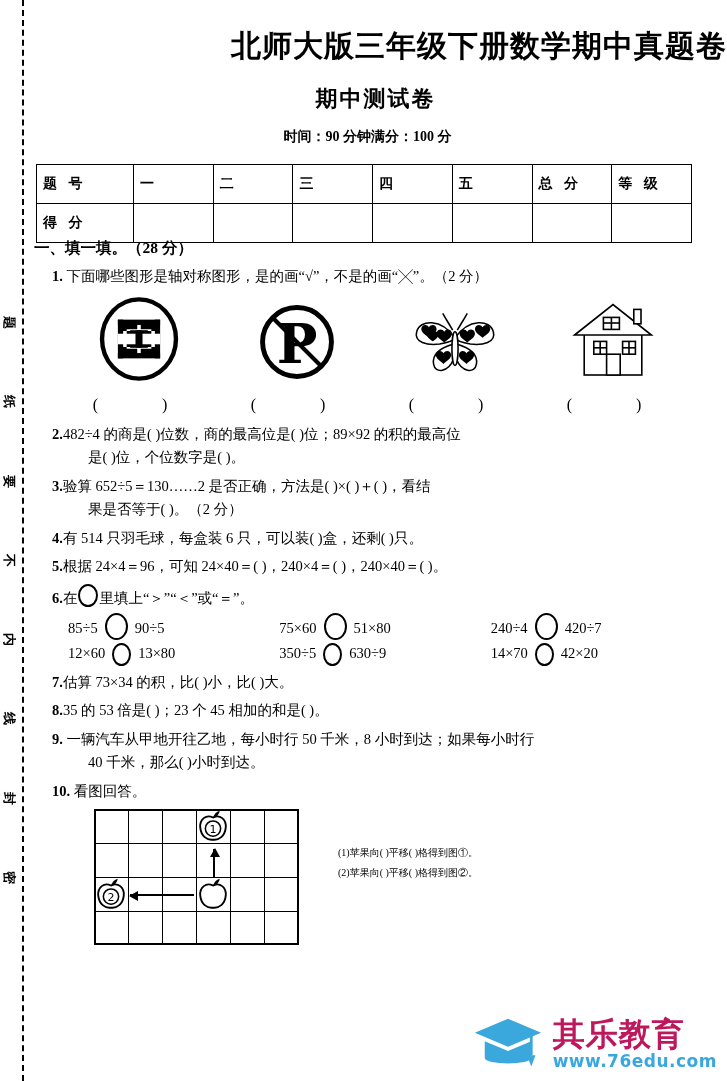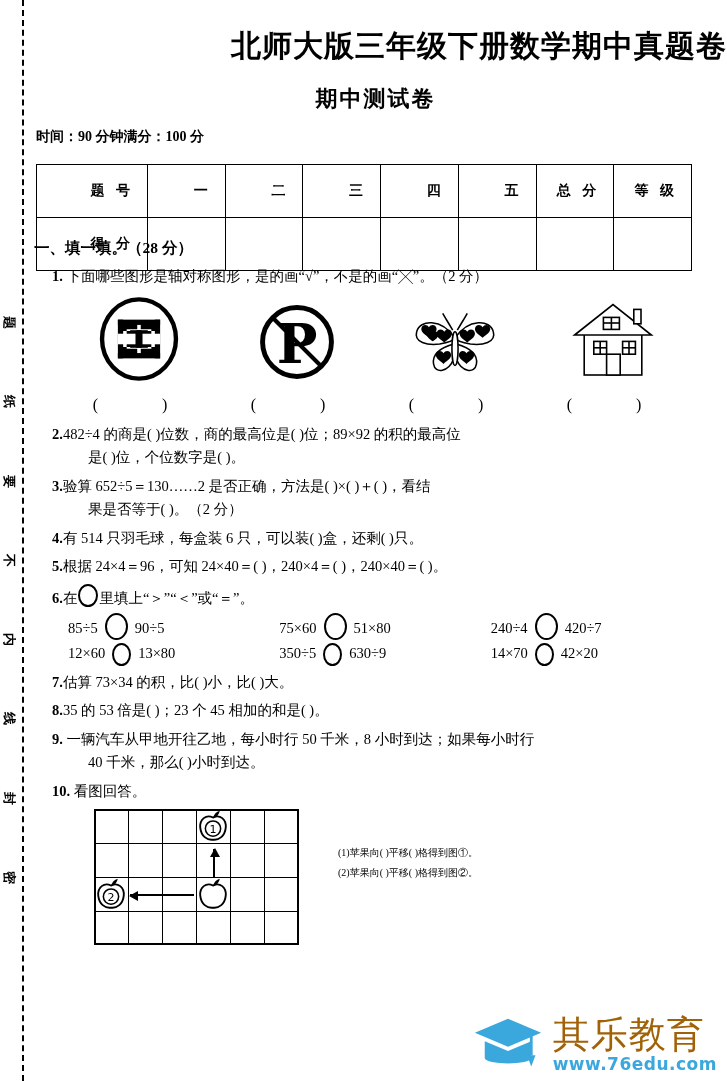--- a/index.html
+++ b/index.html
@@ -43,39 +43,39 @@
     position:absolute;left:0;right:0;top:84px;
     text-align:center;
     font-family:"DejaVu Sans", sans-serif;
     font-weight:bold;
     font-size:22px;
     letter-spacing:2px;
     padding-left:24px;
   }
   .meta{
     position:absolute;left:36px;right:28px;top:128px;
-    display:flex;justify-content:flex-start;
+    display:flex;justify-content:center;
     font-size:14px;font-weight:bold;
   }
 
   
   table.score{
     position:absolute;left:36px;top:164px;width:656px;
     border-collapse:collapse;
     table-layout:fixed;
   }
   table.score td{
     border:1.6px solid #000;
     height:26px;
-    text-align:right;
+    text-align:left;
     vertical-align:middle;
     font-size:14px;
     font-weight:bold;
     letter-spacing:4px;
-    padding:13px;
+    padding:6px;
   }
   table.score td.first{width:84px;}
 
   
   .content{
     position:absolute;left:34px;top:235px;width:668px;
     font-size:14.5px;
     line-height:1.62;
   }
   .sec-head{
@@ -141,21 +141,21 @@
 
   
   .logo{
     position:absolute;right:10px;bottom:6px;
     display:flex;align-items:center;
   }
   .logo-cap{width:78px;height:62px;margin-right:6px;}
   .logo-text{display:flex;flex-direction:column;line-height:1;}
   .logo-cn{
     font-family:"DejaVu Sans", sans-serif;
-    font-weight:normal;font-size:37px;color:#a16207;letter-spacing:1px;
+    font-weight:bold;font-size:32px;color:#be185d;letter-spacing:1px;
   }
   .logo-url{
     font-family:"DejaVu Sans", sans-serif;
     font-weight:bold;font-size:17px;color:#3aa7dd;letter-spacing:0.5px;margin-top:3px;
   }
 </style>
 </head>
 <body>
 
 <div class="page">

